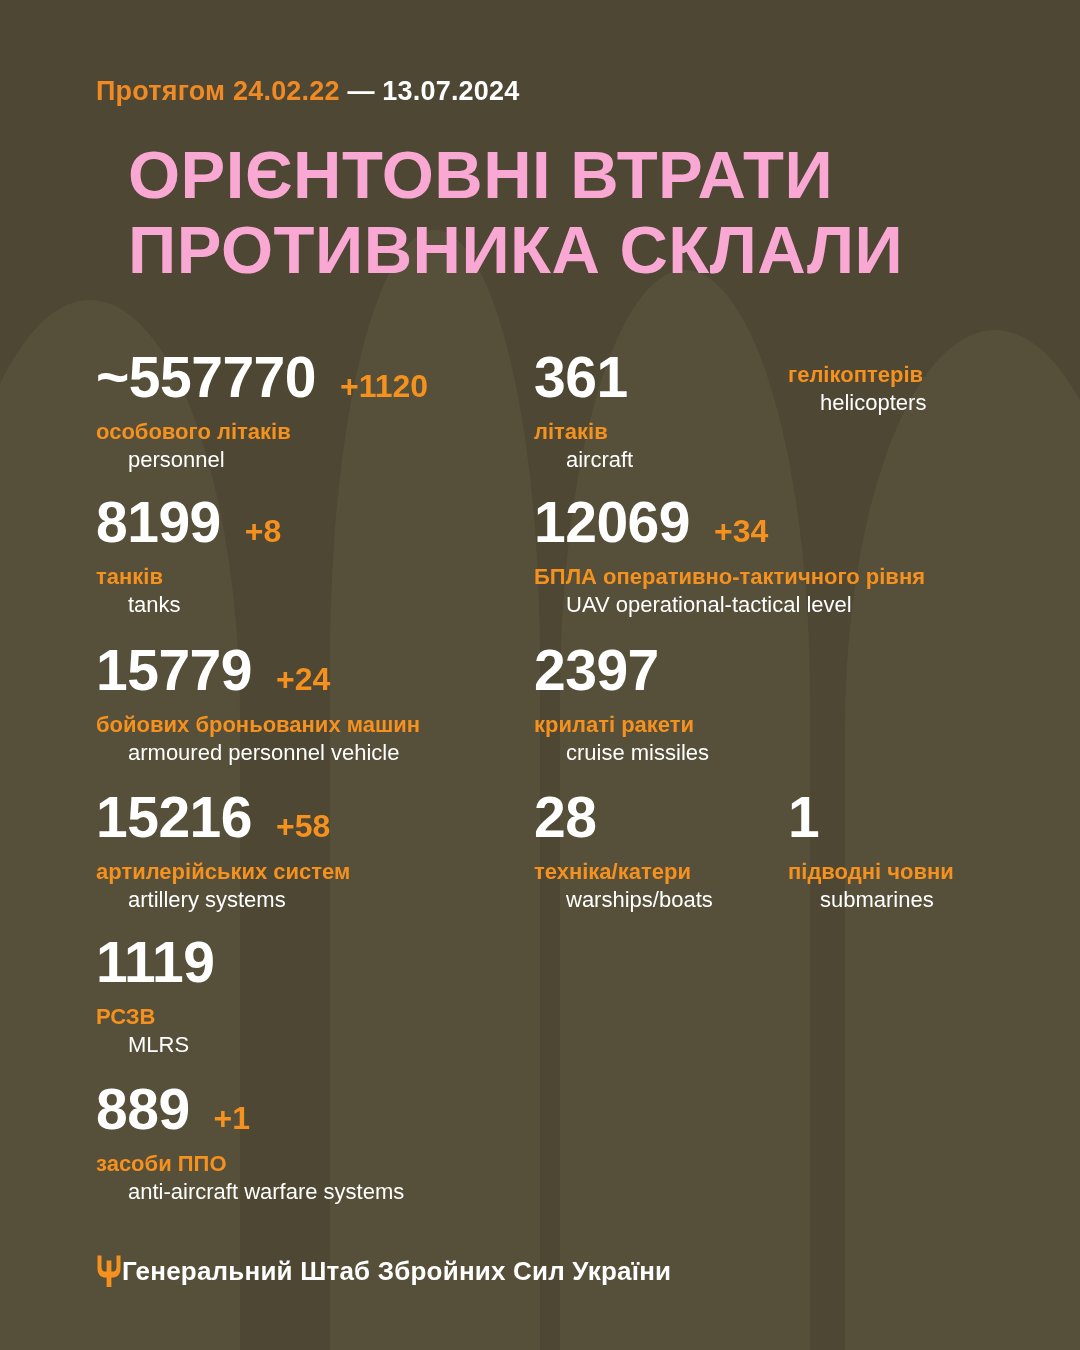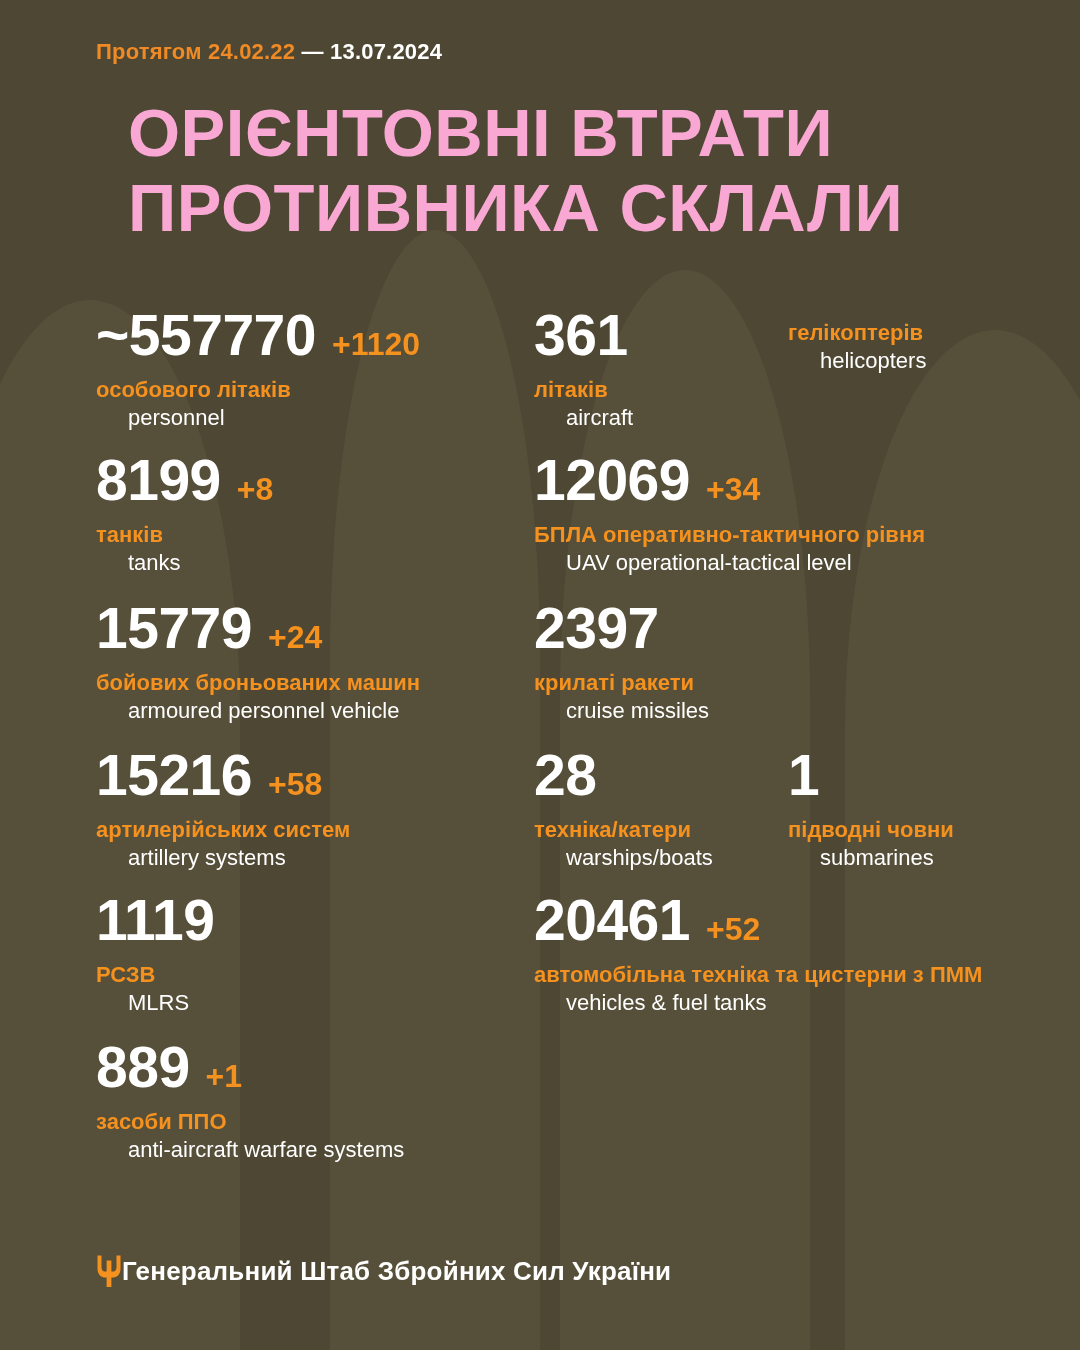--- a/index.html
+++ b/index.html
@@ -62,22 +62,22 @@
     border-top-right-radius: 150px 400px;
   }
 
   .content {
     position: relative;
     z-index: 2;
     padding: 0 96px;
   }
 
   .date-line {
-    padding-top: 39px;
-    font-size: 22px;
+    padding-top: 76px;
+    font-size: 27px;
     font-weight: bold;
     letter-spacing: 0.2px;
     color: #f08a24;
   }
   .date-line .date-sep,
   .date-line .date-value {
     color: #ffffff;
   }
 
   .headline {
@@ -97,21 +97,21 @@
     position: relative;
     height: 840px;
   }
 
   .stat {
     position: absolute;
   }
   .stat .numrow {
     display: flex;
     align-items: baseline;
-    gap: 16px;
+    gap: 24px;
     white-space: nowrap;
   }
   .stat .value {
     font-size: 57px;
     font-weight: bold;
     color: #ffffff;
     line-height: 1;
     letter-spacing: -0.5px;
   }
   .stat .delta {
@@ -287,28 +287,20 @@
 
       <div class="stat p-mlrs">
         <div class="numrow">
           <span class="value">1119</span>
           <span class="delta"></span>
         </div>
         <div class="label-ua">РСЗВ</div>
         <div class="label-en">MLRS</div>
       </div>
 
-      <div class="stat p-vehicles">
-        <div class="numrow">
-          <span class="value">20461</span>
-          <span class="delta">+52</span>
-        </div>
-        <div class="label-ua">автомобільна техніка та цистерни з ПММ</div>
-        <div class="label-en">vehicles &amp; fuel tanks</div>
-      </div>
 
       <div class="stat p-aa">
         <div class="numrow">
           <span class="value">889</span>
           <span class="delta">+1</span>
         </div>
         <div class="label-ua">засоби ППО</div>
         <div class="label-en">anti-aircraft warfare systems</div>
       </div>
 

